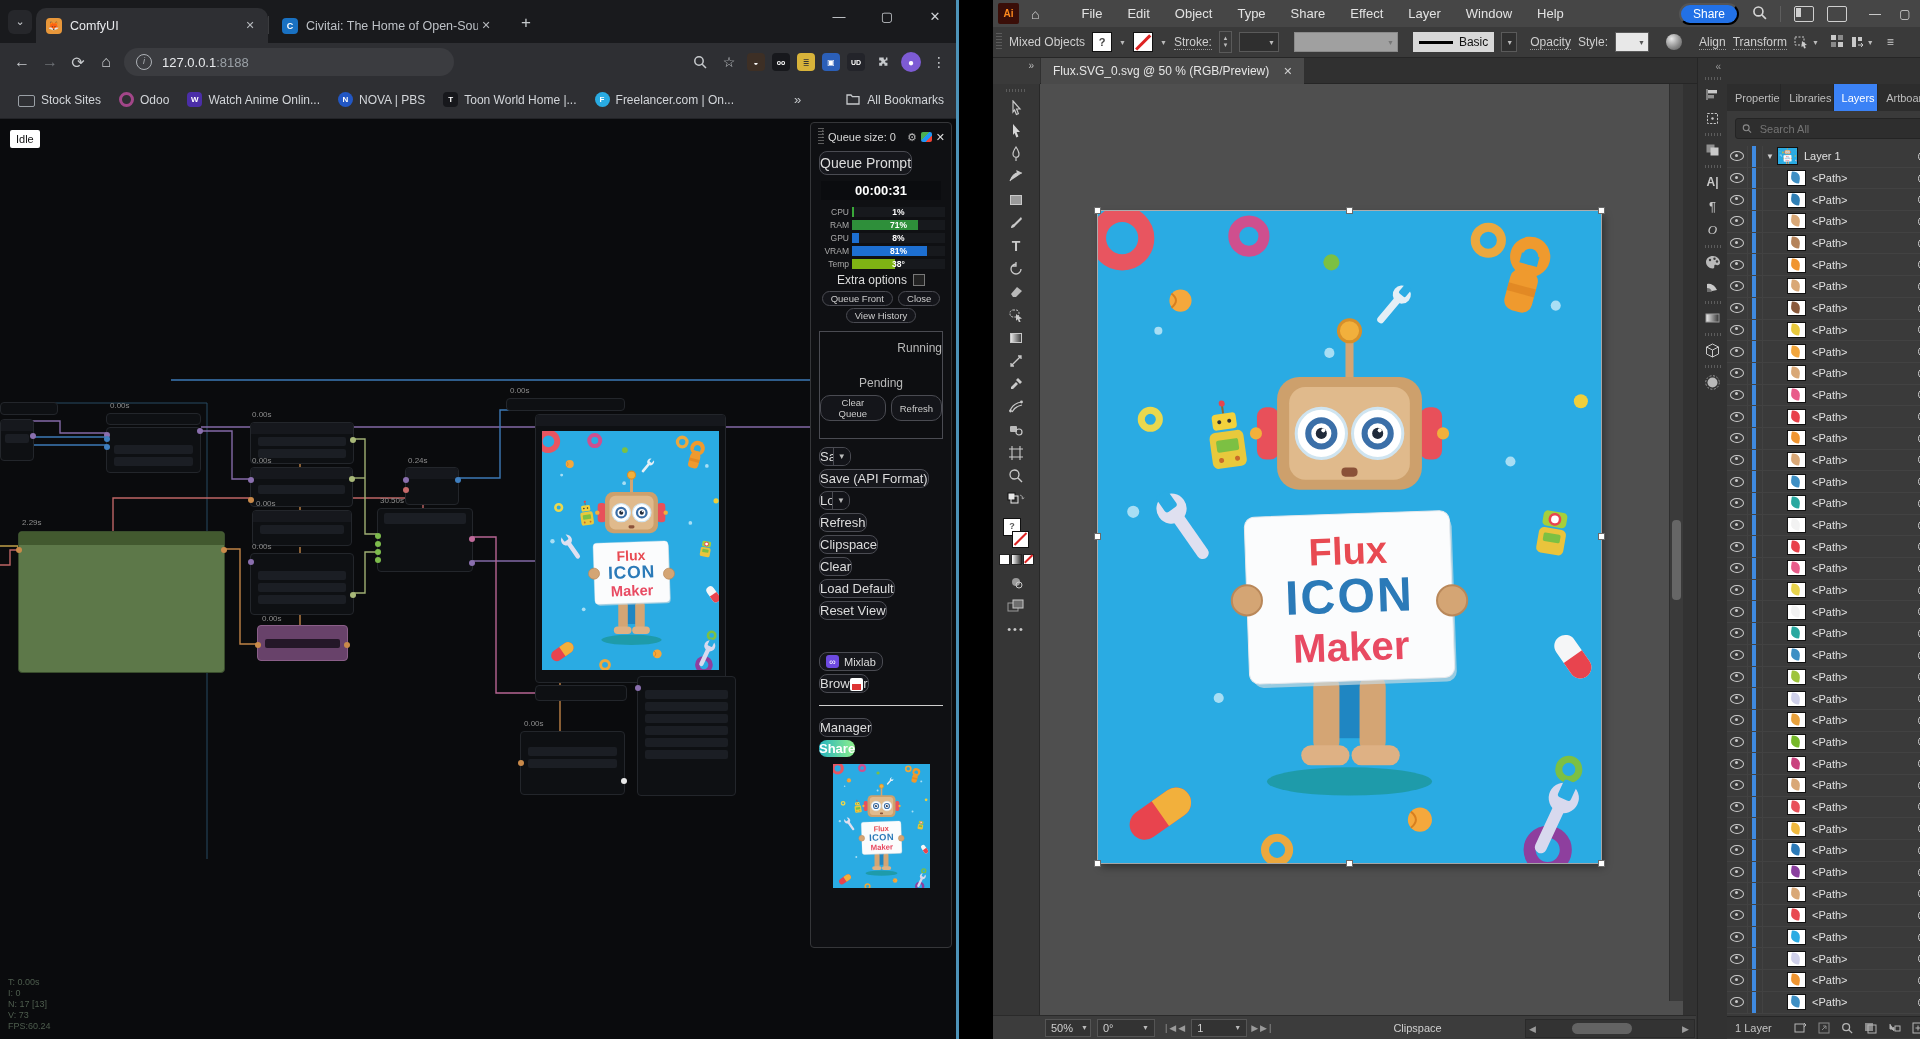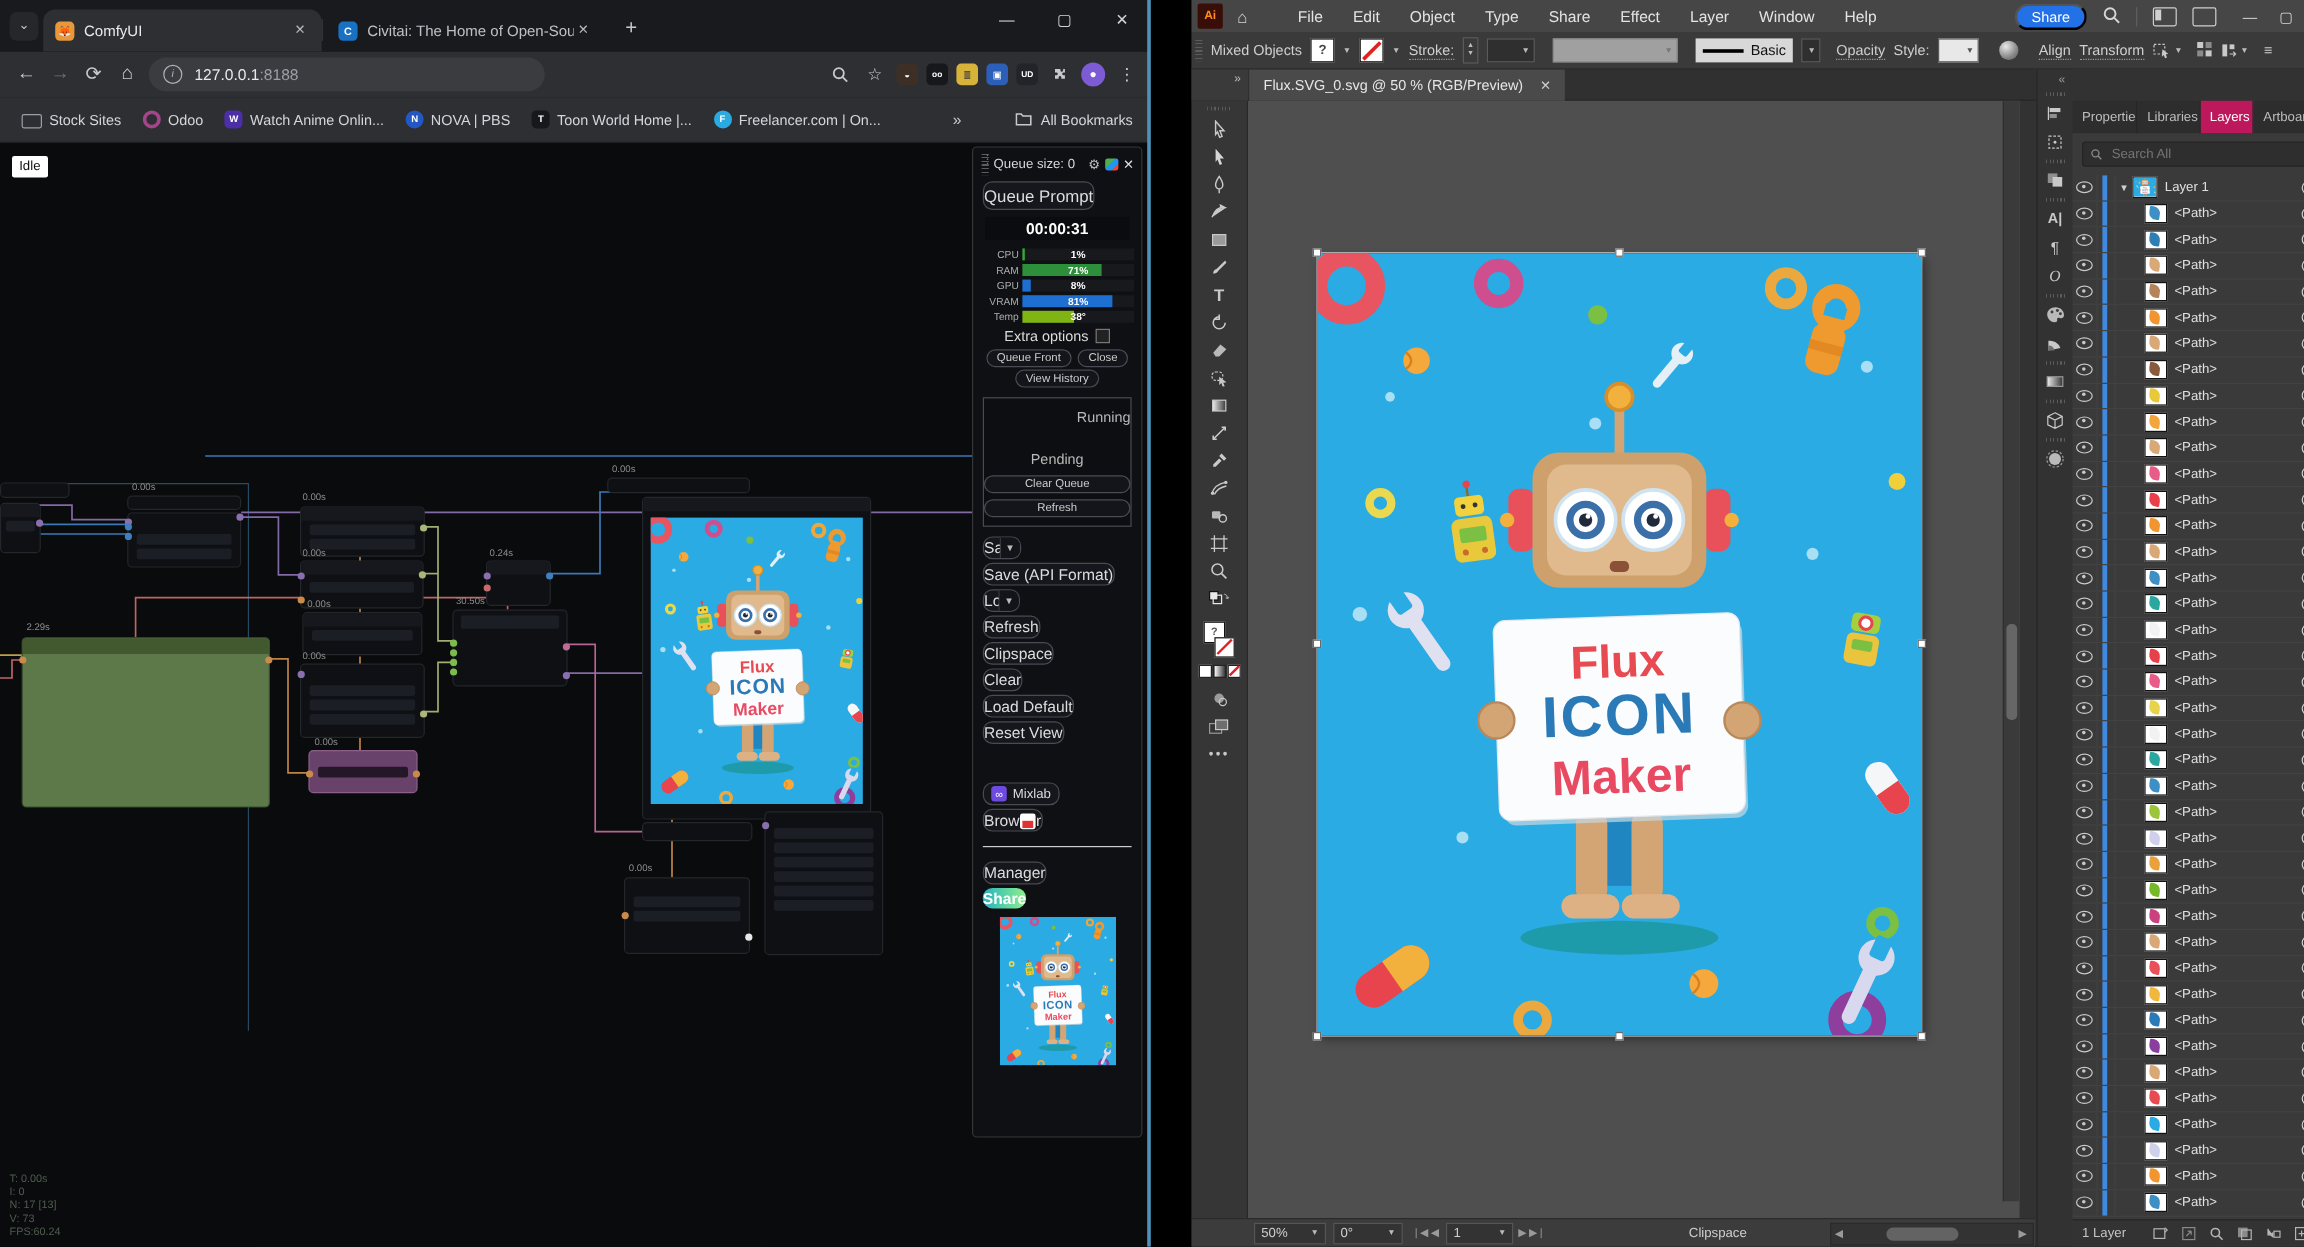--- a/index.html
+++ b/index.html
@@ -76,21 +76,21 @@
   .srow .bar{position:relative;flex:1;height:10px;background:#17191d;}
   .srow .fill{position:absolute;left:0;top:0;bottom:0;}
   .srow .val{position:absolute;left:0;right:0;top:0;text-align:center;font-size:8.5px;font-weight:bold;color:#fff;line-height:10px;}
   .extras{display:flex;align-items:center;justify-content:center;gap:6px;font-size:12px;margin:4px 0;}
   .extras .cb{width:10px;height:10px;background:#222;border:1px solid #777;}
   .pillrow{display:flex;justify-content:center;gap:5px;margin:2px 0;}
   .pill{border:1px solid #4a4b52;border-radius:10px;background:#14151a;color:#ccc;font-size:9.5px;padding:1px 8px;}
   .runbox{margin:8px 8px;border:1px solid #4a4b52;height:106px;position:relative;background:#0d0e11;}
   .runbox .rt{text-align:right;color:#b9b9b9;font-size:12px;margin-top:9px;}
   .runbox .pd{text-align:center;color:#b9b9b9;font-size:12px;margin-top:21px;}
-  .runbox .pillrow{position:absolute;bottom:5px;left:0;right:0;flex-direction:column;}
+  .runbox .pillrow{position:absolute;bottom:15px;left:0;right:0;}
   .mixbtn{display:flex;align-items:center;gap:5px;text-align:left;padding:2px 6px;font-size:11px;}
   .mixic{width:13px;height:13px;border-radius:3px;background:#6d4ae0;color:#fff;font-size:9px;display:flex;align-items:center;justify-content:center;}
   .flop{position:absolute;right:5px;top:3px;width:13px;height:13px;background:#fff;border-radius:2px;}
   .flop:after{content:"";position:absolute;left:2px;top:6px;right:2px;bottom:1px;background:#d33;}
   .qdivider{border:none;border-top:1px solid #cfcfcf;margin:12px 8px;}
   .sharebtn{background:linear-gradient(90deg,#25b3c0,#8ef08a);color:#fff;border:none;font-weight:bold;}
   .qthumb{display:block;margin:7px auto 0;width:97px;height:124px;overflow:hidden;}
   .bluedge{position:absolute;left:956px;top:0;width:3px;height:1039px;background:#4d93b8;}
   
   #ai{position:absolute;left:959px;top:0;width:961px;height:1039px;background:#323232;color:#cfcfcf;margin-left:34px;}
@@ -153,21 +153,21 @@
   .hsb .th{width:60px;height:11px;background:#636363;border-radius:6px;margin-left:34px;}
   .iconstrip{position:absolute;left:704px;top:58px;width:30px;height:981px;background:#323232;border-left:1px solid #262626;
              display:flex;flex-direction:column;align-items:center;box-sizing:border-box;color:#c9c9c9;}
   .iconstrip .col{font-size:10px;color:#9a9a9a;align-self:flex-end;margin:3px 6px 2px 0;}
   .sgrip{width:16px;height:3px;margin:3px 0 2px;background:repeating-linear-gradient(to right,#5c5c5c 0 1px,transparent 1px 3px);}
   .pic{width:22px;height:24px;display:flex;align-items:center;justify-content:center;font-size:13px;}
   .dock{position:absolute;left:734px;top:58px;width:227px;height:981px;background:#3a3a3a;box-sizing:border-box;}
   .dockhead{height:26px;background:#323232;color:#bdbdbd;font-size:10px;text-align:right;padding:3px 8px 0 0;box-sizing:border-box;}
   .ptabs{height:27px;background:#2d2d2d;display:flex;align-items:stretch;font-size:11px;color:#bdbdbd;}
   .ptab{padding:0 8px;display:flex;align-items:center;border-right:1px solid #262626;white-space:nowrap;overflow:hidden;}
-  .ptab.active{background:#be185d;color:#fff;}
+  .ptab.active{background:#3b82f6;color:#fff;}
   .pmenu{margin-left:auto;padding:0 6px;display:flex;align-items:center;font-size:12px;color:#cfcfcf;}
   .searchrow{height:35px;display:flex;align-items:center;padding:0 8px;gap:8px;box-sizing:border-box;}
   .searchbox{flex:1;height:21px;background:#2e2e2e;border:1px solid #242424;border-radius:3px;display:flex;align-items:center;
              padding:0 6px;gap:6px;box-sizing:border-box;}
   .searchbox input{background:transparent;border:none;outline:none;color:#bbb;font-size:11px;width:100%;font-family:inherit;}
   .funnel{width:0;height:0;border-left:7px solid transparent;border-right:7px solid transparent;border-top:9px solid #cfcfcf;position:relative;}
   .lrows{height:870px;overflow:hidden;position:relative;}
   .lrow{height:21.7px;display:flex;align-items:center;border-bottom:1px solid #424242;box-sizing:border-box;position:relative;}
   .lrow .eyec{width:20px;display:flex;justify-content:center;border-right:1px solid #424242;align-self:stretch;align-items:center;}
   .eye{width:12px;height:8px;border:1px solid #c9c9c9;border-radius:50%;position:relative;}
@@ -877,21 +877,21 @@
       <span class="hd8" style="left:558px;top:449px"></span>
       <span class="hd8" style="left:54px;top:776px"></span>
       <span class="hd8" style="left:306px;top:776px"></span>
       <span class="hd8" style="left:558px;top:776px"></span>
       <div class="vsb">
           <span class="th"></span>
         </div>
     </div>
 
     <div class="statusbar">
-      <span class="stbox" style="width:60px;margin-left:52px">
+      <span class="stbox" style="width:46px;margin-left:52px">
         <span>50%</span>
         <span class="chev" style="margin-left:auto">▼</span>
       </span>
       <span class="stbox" style="width:58px;margin-left:6px">
         <span>0°</span>
         <span class="chev" style="margin-left:auto">▼</span>
       </span>
       <span class="navarr" style="margin-left:10px">|◀</span>
       <span class="navarr">◀</span>
       <span class="stbox" style="width:56px;margin:0 4px">

